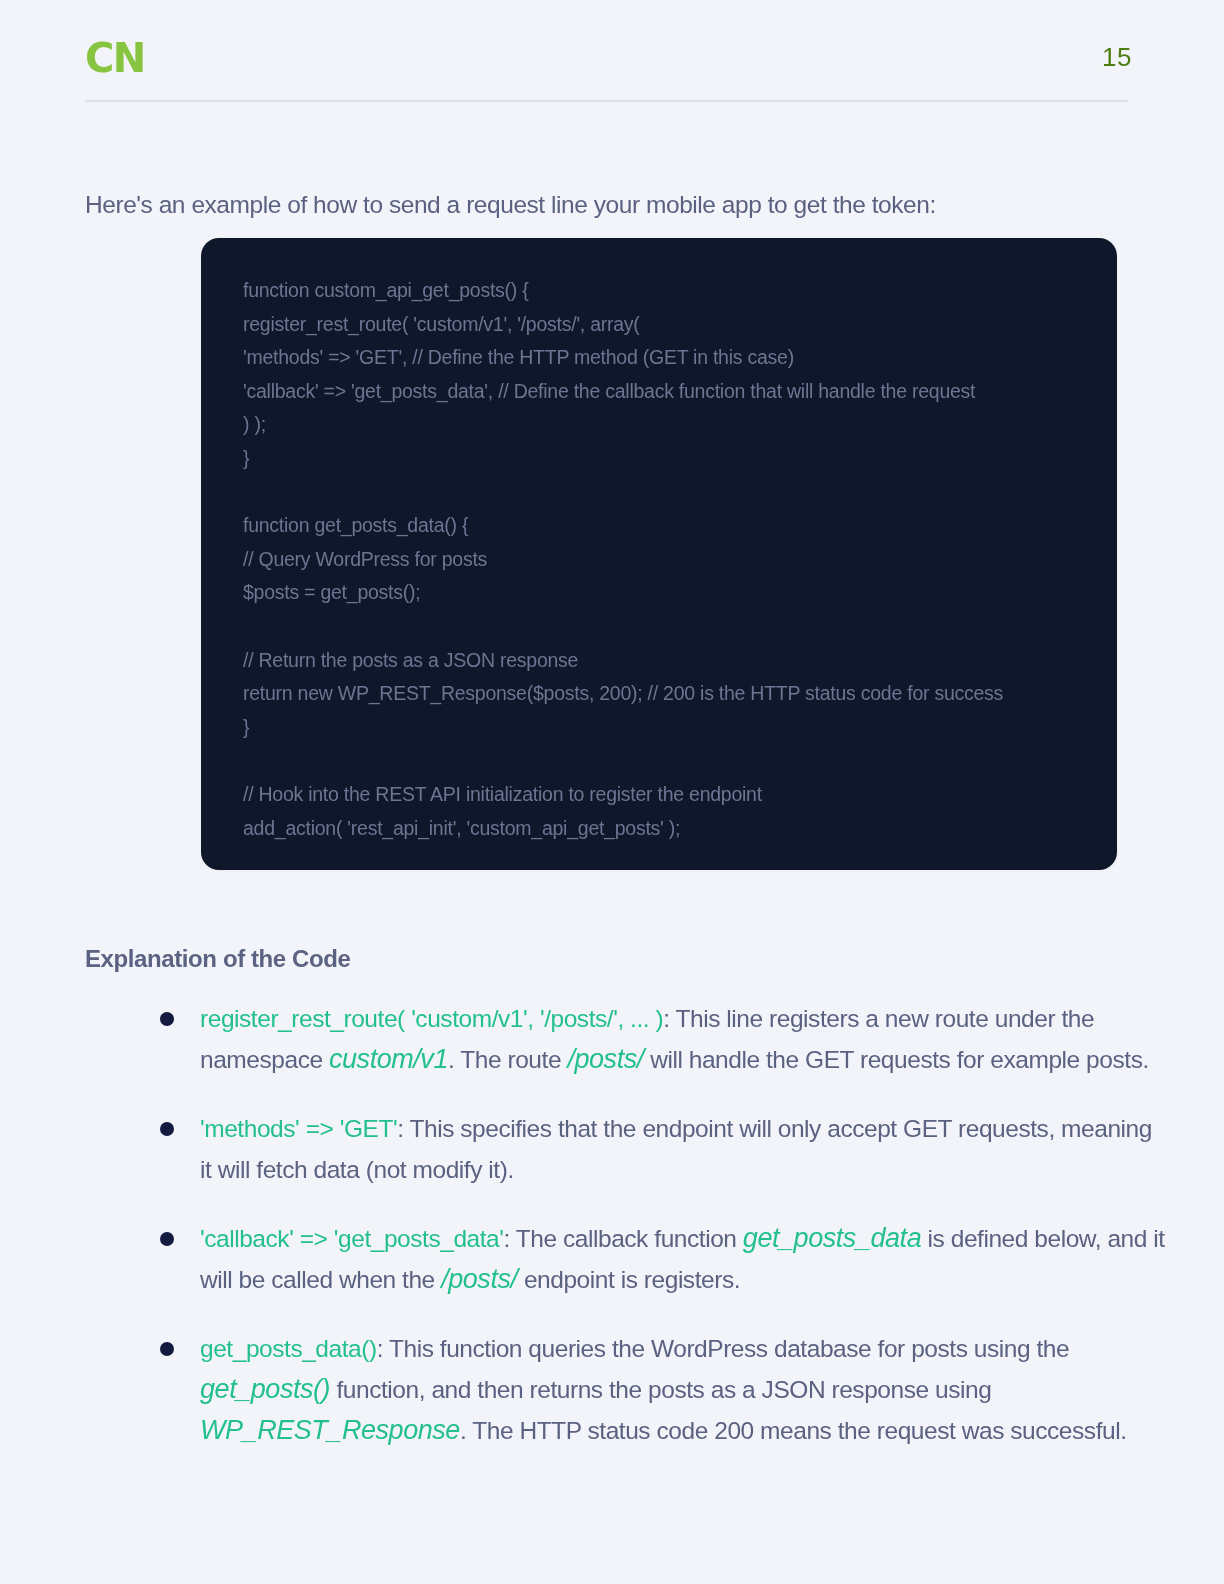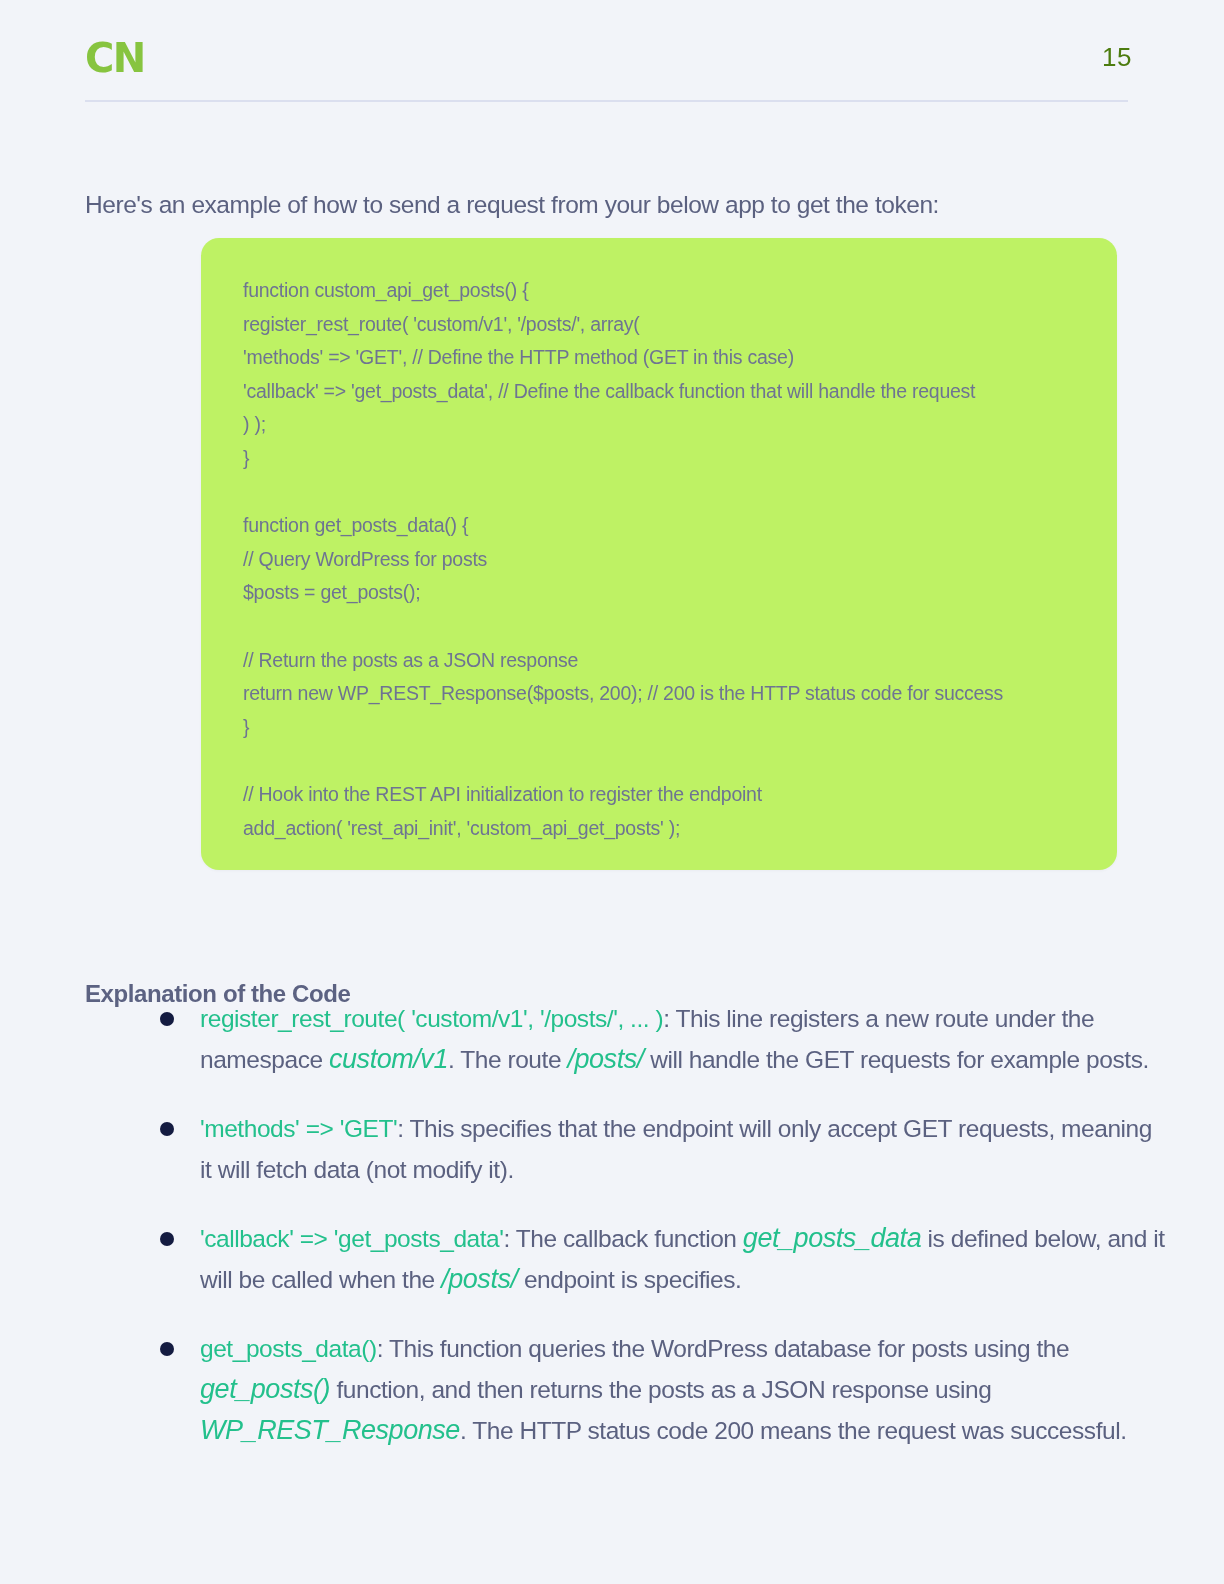--- a/index.html
+++ b/index.html
@@ -61,21 +61,21 @@
     letter-spacing: -0.45px;
   }
 
   
   #code-card {
     position: absolute;
     left: 201px;
     top: 238px;
     width: 916px;
     height: 632px;
-    background: #bef264;
+    background: #0f172a;
     border-radius: 18px;
     box-shadow: 0 1px 3px rgba(20, 27, 65, 0.04);
   }
   #code-block {
     position: absolute;
     left: 42px;
     top: 36px;
     right: 14px;
     font-size: 19.5px;
     line-height: 33.6px;
@@ -84,21 +84,21 @@
     white-space: pre-wrap;
     font-family: "Liberation Sans", sans-serif;
   }
   .code-line { min-height: 33.6px; }
   .code-line.blank { height: 33.6px; }
 
   
   #explanation-heading {
     position: absolute;
     left: 85px;
-    top: 960px;
+    top: 925px;
     font-size: 24px;
     font-weight: 700;
     color: #5c6282;
     letter-spacing: -0.4px;
   }
 
   #bullet-list {
     position: absolute;
     left: 155px;
     top: 998px;
@@ -133,26 +133,26 @@
 </style>
 </head>
 <body>
 
 <div id="page-header">
   <div id="brand-logo">CN</div>
   <div id="page-number">15</div>
   <div id="header-rule"></div>
 </div>
 
-<p id="intro-paragraph">Here's an example of how to send a request from your below app to get the token:</p>
+<p id="intro-paragraph">Here's an example of how to send a request line your mobile app to get the token:</p>
 
 <div id="code-card">
   <div id="code-block"><div class="code-line">function custom_api_get_posts() {</div><div class="code-line">register_rest_route( 'custom/v1', '/posts/', array(</div><div class="code-line">'methods' =&gt; 'GET', // Define the HTTP method (GET in this case)</div><div class="code-line">'callback' =&gt; 'get_posts_data', // Define the callback function that will handle the request</div><div class="code-line">) );</div><div class="code-line">}</div><div class="code-line blank"></div><div class="code-line">function get_posts_data() {</div><div class="code-line">// Query WordPress for posts</div><div class="code-line">$posts = get_posts();</div><div class="code-line blank"></div><div class="code-line">// Return the posts as a JSON response</div><div class="code-line">return new WP_REST_Response($posts, 200); // 200 is the HTTP status code for success</div><div class="code-line">}</div><div class="code-line blank"></div><div class="code-line">// Hook into the REST API initialization to register the endpoint</div><div class="code-line">add_action( 'rest_api_init', 'custom_api_get_posts' );</div></div>
 </div>
 
 <h2 id="explanation-heading">Explanation of the Code</h2>
 
 <div id="bullet-list">
     <div class="bullet-item"><span class="bullet-dot"></span><span class="code-green">register_rest_route( 'custom/v1', '/posts/', ... )</span><span>: This line registers a new route under the namespace </span><span class="code-green-lg">custom/v1</span><span>. The route </span><span class="code-green-lg">/posts/</span><span> will handle the GET requests for example posts.</span></div>
     <div class="bullet-item"><span class="bullet-dot"></span><span class="code-green">'methods' =&gt; 'GET'</span><span>: This specifies that the endpoint will only accept GET requests, meaning it will fetch data (not modify it).</span></div>
-    <div class="bullet-item"><span class="bullet-dot"></span><span class="code-green">'callback' =&gt; 'get_posts_data'</span><span>: The callback function </span><span class="code-green-lg">get_posts_data</span><span> is defined below, and it will be called when the </span><span class="code-green-lg">/posts/</span><span> endpoint is specifies.</span></div>
+    <div class="bullet-item"><span class="bullet-dot"></span><span class="code-green">'callback' =&gt; 'get_posts_data'</span><span>: The callback function </span><span class="code-green-lg">get_posts_data</span><span> is defined below, and it will be called when the </span><span class="code-green-lg">/posts/</span><span> endpoint is registers.</span></div>
     <div class="bullet-item"><span class="bullet-dot"></span><span class="code-green">get_posts_data()</span><span>: This function queries the WordPress database for posts using the </span><span class="code-green-lg">get_posts()</span><span> function, and then returns the posts as a JSON response using </span><span class="code-green-lg">WP_REST_Response</span><span>. The HTTP status code 200 means the request was successful.</span></div>
   </div>
 
 </body></html>

